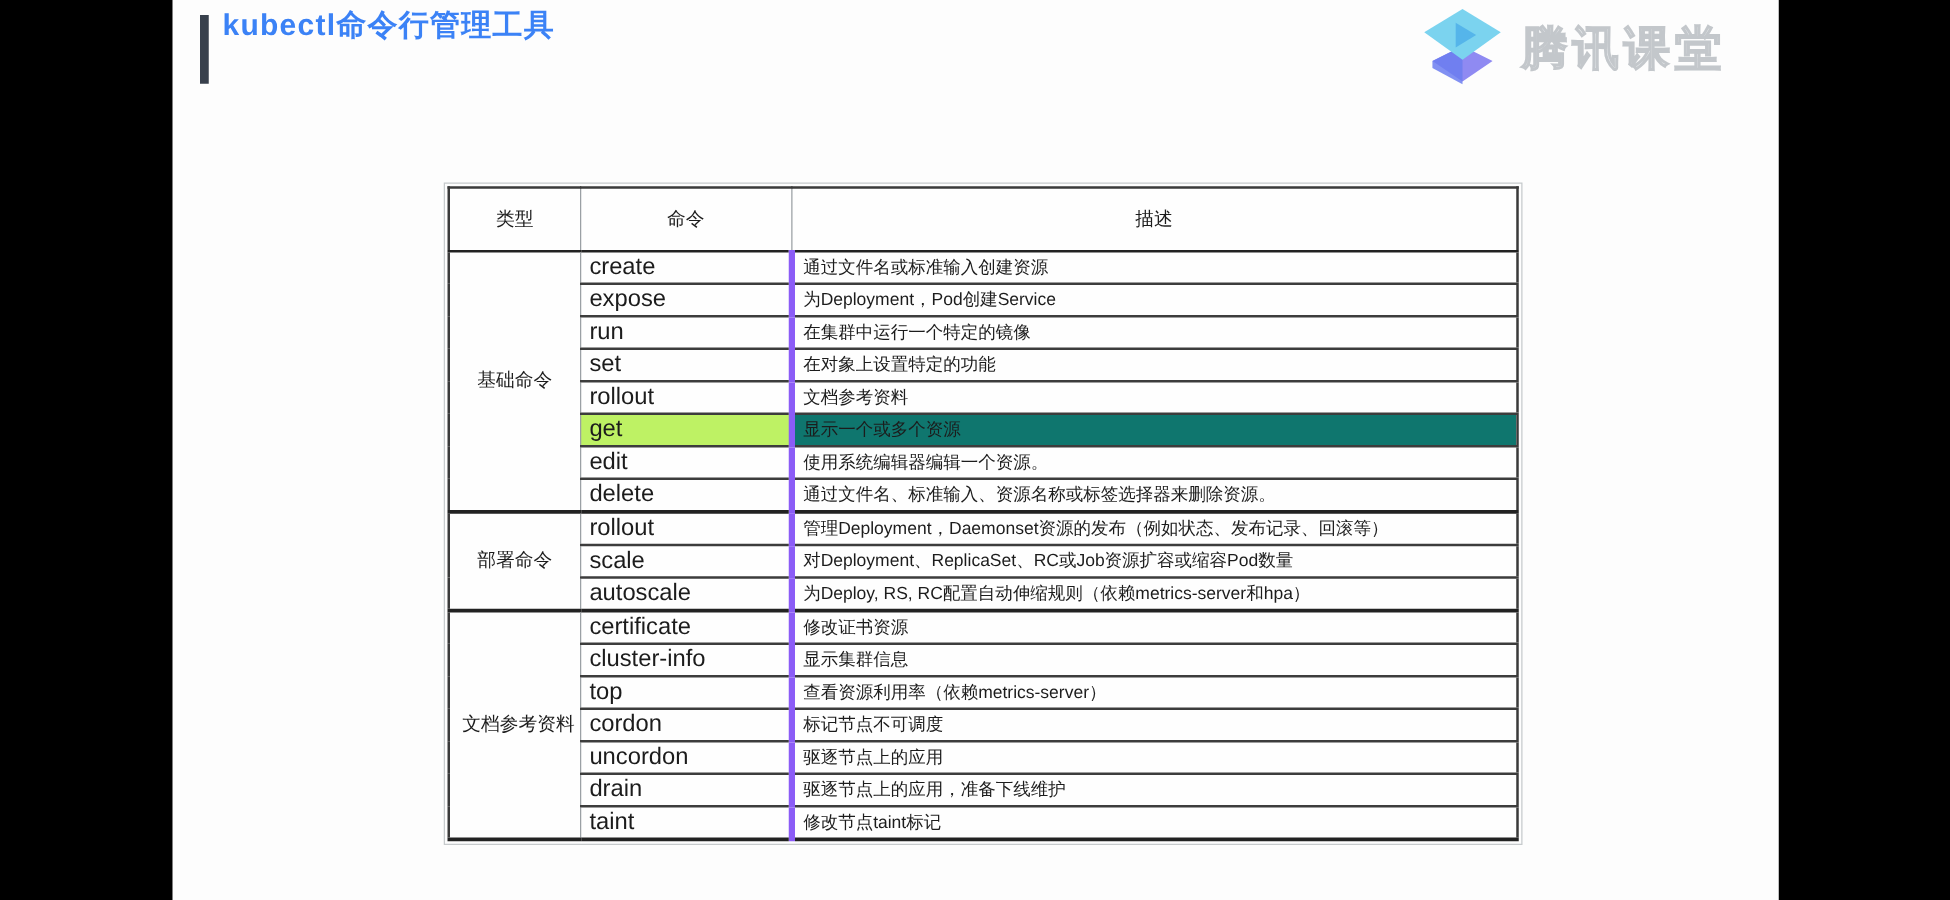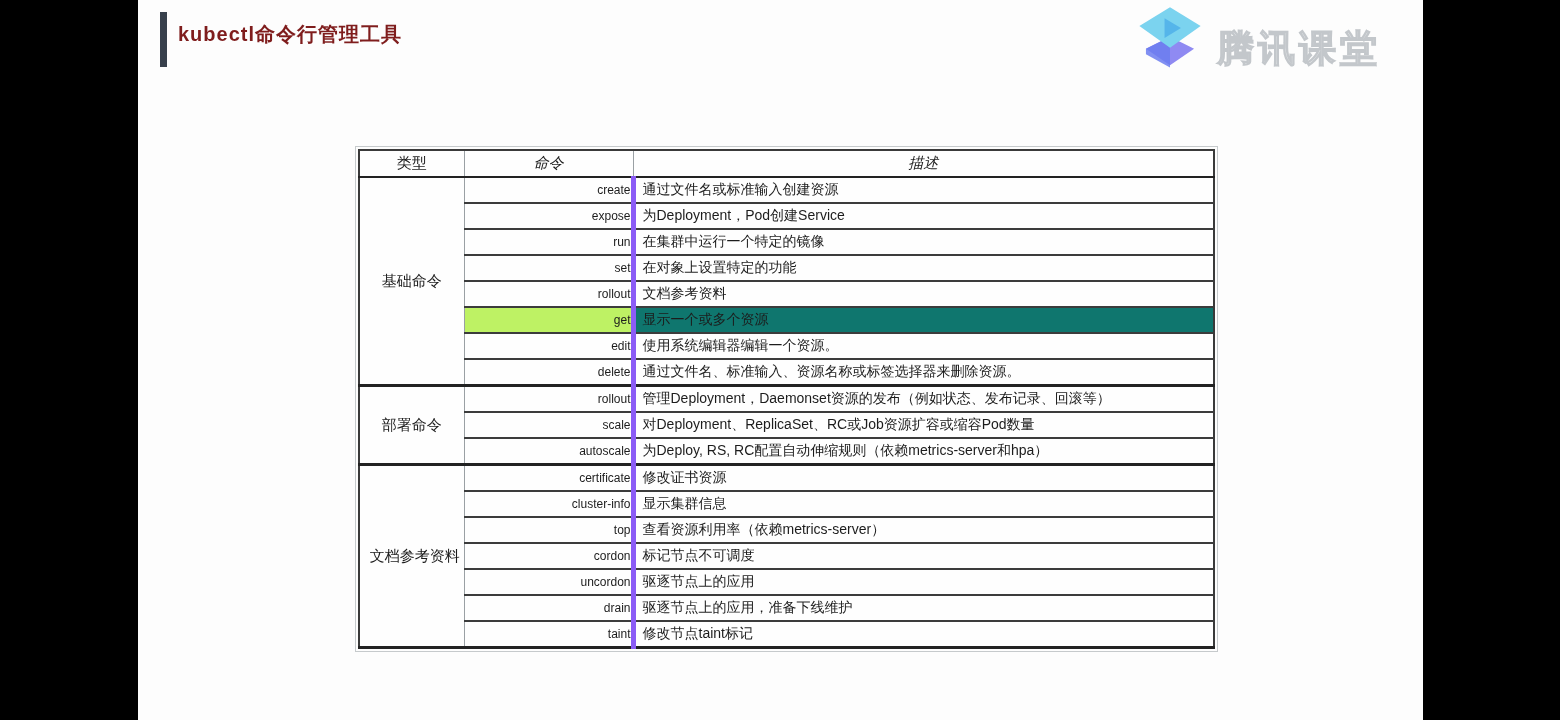--- a/index.html
+++ b/index.html
@@ -9,55 +9,55 @@
   }
   .stage{
     position:absolute;left:138px;top:0;width:1285px;height:720px;
     background:#fdfdfd;
   }
   
   .title-accent{
     position:absolute;left:22px;top:12px;width:7px;height:55px;background:#38404c;
   }
   .page-title{
-    position:absolute;left:40px;top:21px;font-size:20px;font-weight:bold;
-    color:#7f1d1d;letter-spacing:1px;white-space:nowrap;
+    position:absolute;left:40px;top:4px;font-size:24px;font-weight:bold;
+    color:#3b82f6;letter-spacing:1px;white-space:nowrap;
   }
   
-  .brand{position:absolute;right:42px;top:4px;display:flex;align-items:flex-end;}
+  .brand{position:absolute;right:42px;top:4px;display:flex;align-items:center;}
   .brand svg{width:70px;height:70px;display:block;}
   .brand-text{
     font-size:37px;font-weight:bold;letter-spacing:4px;margin-left:12px;
     color:#f0f2f4;-webkit-text-stroke:1.2px #c3c7cb;white-space:nowrap;
   }
   
   .table-outer{
     position:absolute;left:217px;top:146px;
     border:1px solid #c6cacc;padding:2px;background:#fdfdfd;
   }
   table.kube{
     border-collapse:collapse;table-layout:fixed;width:855px;
     font-size:15px;color:#1c1c1c;background:#fefefe;
     border:2px solid #3a3a3a;
   }
   col.c-type{width:105px;} col.c-cmd{width:169px;} col.c-desc{width:581px;}
   th{
     height:25px;font-size:15px;font-weight:normal;text-align:center;
-    border-bottom:2px solid #222;padding:0;
+    border-bottom:2px solid #222;padding:12px;
   }
   td{height:24px;padding:0 0 0 7px;vertical-align:middle;overflow:hidden;white-space:nowrap;}
-  td.cmd{font-size:12px;border-left:1px solid #9aa0a4;border-bottom:2px solid #3c3c3c;text-align:right;}
+  td.cmd{font-size:19px;border-left:1px solid #9aa0a4;border-bottom:2px solid #3c3c3c;}
   td.desc{font-size:14px;border-left:5px solid #8b5cf6;border-bottom:2px solid #3c3c3c;}
   td.type{
     text-align:center;padding:3px;vertical-align:middle;font-size:15px;
     border-bottom:3px solid #222;
   }
   td.type .type-label{display:inline-block;max-width:84px;line-height:1.35;}
   tr.group-end td{border-bottom:3px solid #222;}
-  th.h-cmd,th.h-desc{border-left:1px solid #9aa0a4;font-style:italic;}
+  th.h-cmd,th.h-desc{border-left:1px solid #9aa0a4;}
   
   .footer{
     position:absolute;left:0;top:653px;width:1285px;box-sizing:border-box;
     padding-right:110px;text-align:center;font-size:17px;color:#2a2a2a;
     white-space:nowrap;
   }
 </style>
 </head>
 <body>
 

